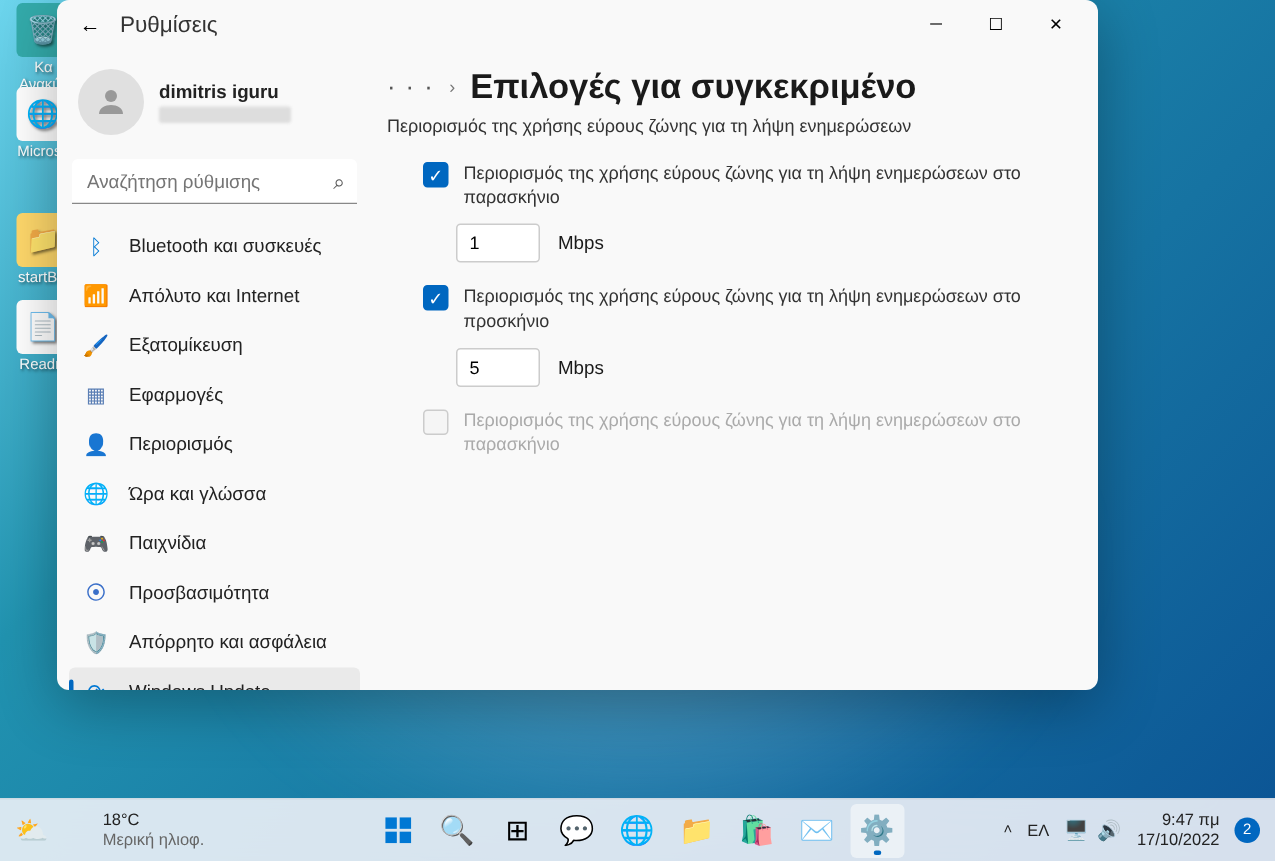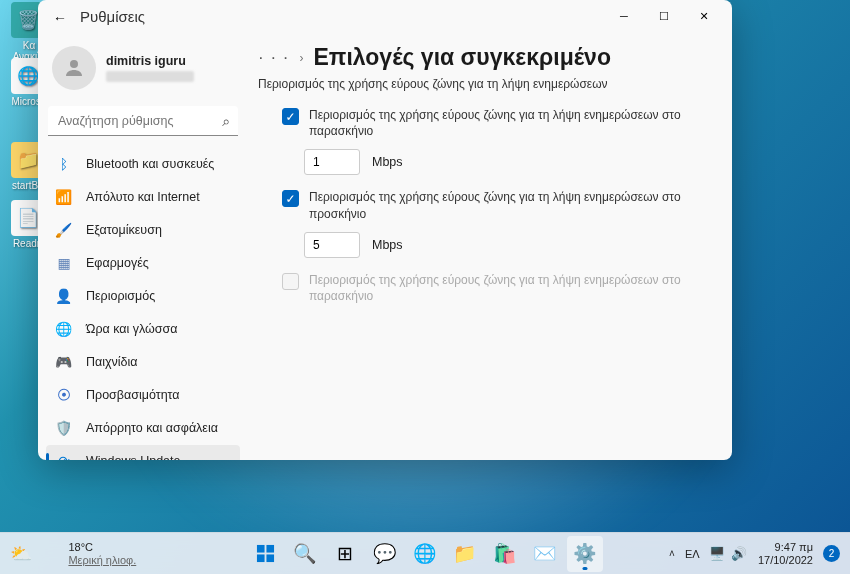--- a/index.html
+++ b/index.html
@@ -185,21 +185,21 @@
       </div>
     </div>
   </div>
 </div>
 
 <div class="taskbar">
   <div class="tb-weather">
     <span class="wico">⛅</span>
     <div class="wtxt">
         <div>18°C</div>
-        <div style="color:#666;text-decoration:underline;">Μερική ηλιοφ.</div>
+        <div style="color:#666;">Μερική ηλιοφ.</div>
       </div>
   </div>
   <div class="tb-center">
     <div class="tb-icon">
         <svg width="19" height="19" viewBox="0 0 20 20">
           <rect x="1" y="1" width="8" height="8" fill="#0078d4"></rect>
           <rect x="11" y="1" width="8" height="8" fill="#0078d4"></rect>
           <rect x="1" y="11" width="8" height="8" fill="#0078d4"></rect>
           <rect x="11" y="11" width="8" height="8" fill="#0078d4"></rect>
         </svg>

